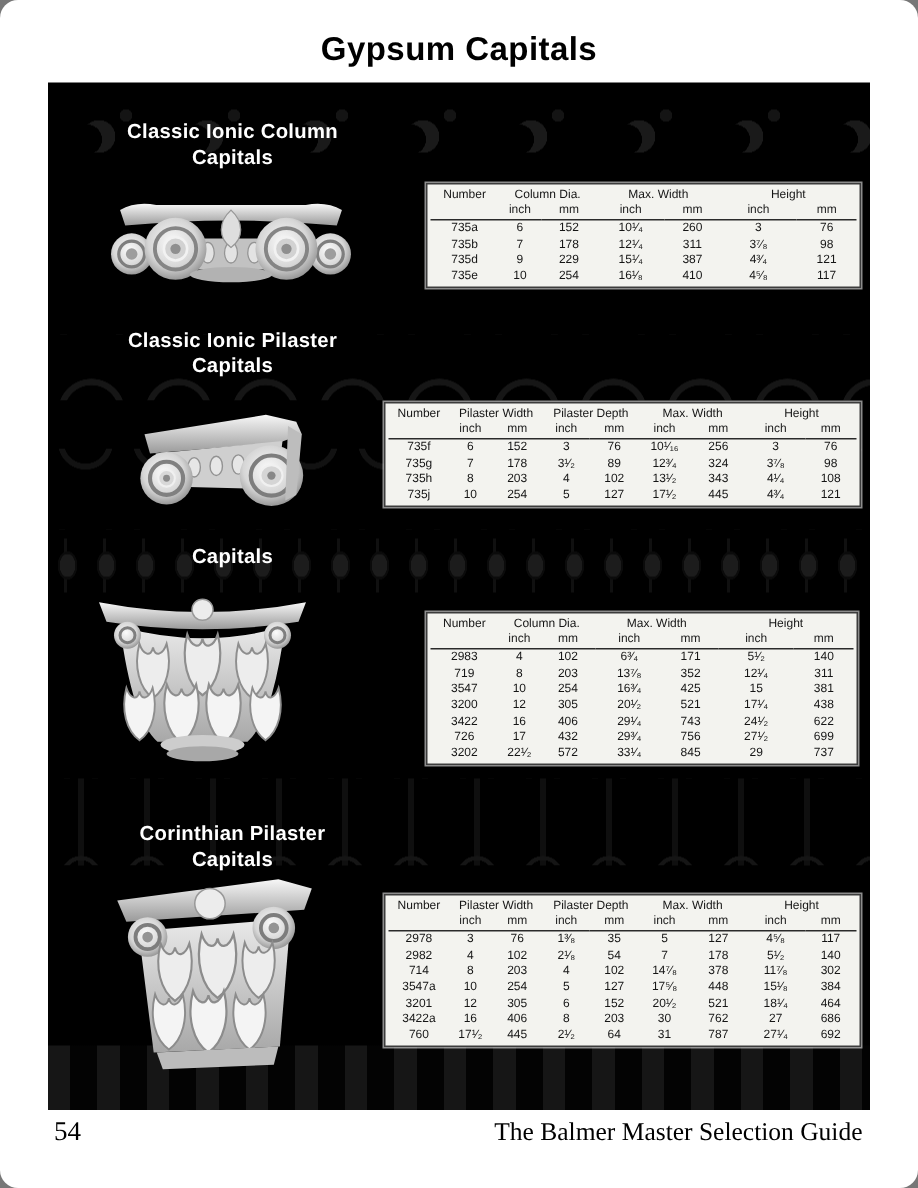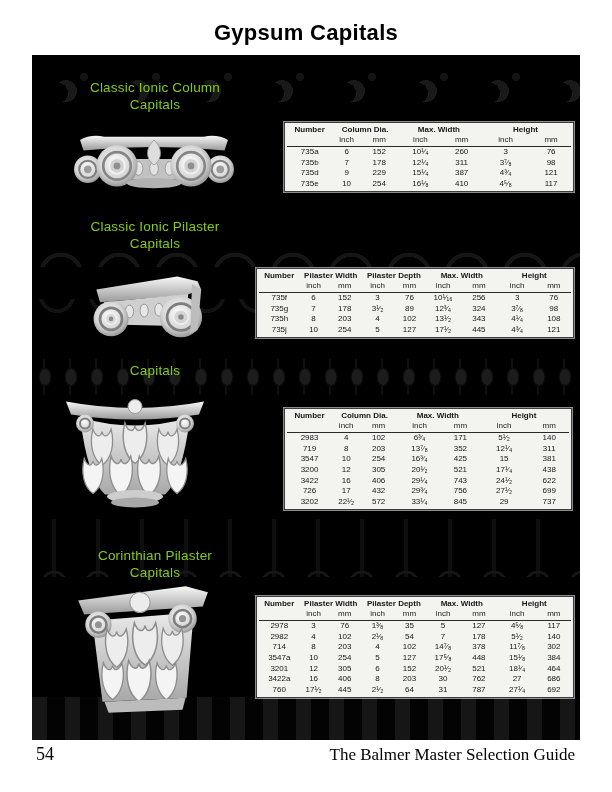--- a/index.html
+++ b/index.html
@@ -1,20 +1,21 @@
 <!DOCTYPE html>
 <html><head>
 <meta charset="utf-8">
 <style>
   * { box-sizing: border-box; margin: 0; padding: 0; }
   html,body { background:#777; }
   .page {
     position: relative; width: 612px; height: 792px; margin: 0 auto;
     background: #ffffff; overflow: hidden;
     font-family: "Liberation Sans", "DejaVu Sans", sans-serif;
+    border-radius: 12px;
   }
   .page-title {
     position: absolute; top: 20px; left: 0; width: 100%;
     text-align: center; font-size: 22px; font-weight: bold; color: #000;
     letter-spacing: 0.3px;
   }
   .content {
     position: absolute; left: 32px; top: 55px; width: 548px; height: 685px;
     background: #000; overflow: hidden;
   }
@@ -55,21 +56,21 @@
     background-size: 44px 58px, 44px 58px;
   }
   .band-dentils {
     top: 642px; height: 43px;
     background-image:
       repeating-linear-gradient(90deg, #161616 0 15px, #030303 15px 33px);
   }
   
   .sec-heading {
     position: absolute; width: 230px; left: 8px; text-align: center;
-    color: #84cc16; font-weight: normal; font-size: 13.5px; line-height: 17px;
+    color: #ffffff; font-weight: bold; font-size: 13.5px; line-height: 17px;
     letter-spacing: 0.2px;
   }
   .h1s { top: 24px; } .h2s { top: 163px; } .h3s { top: 307px; } .h4s { top: 492px; text-align: center; }
   
   .photo { position: absolute; }
   .ph1 { left: 36px; top: 60px;  width: 172px; height: 88px; }
   .ph2 { left: 40px; top: 205px; width: 148px; height: 92px; }
   .ph3 { left: 28px; top: 332px; width: 150px; height: 126px; }
   .ph4 { left: 34px; top: 518px; width: 152px; height: 148px; }
   
@@ -80,21 +81,21 @@
     padding: 1px 2px 2px 2px;
   }
   .dt1 { left: 252px; top: 67px;  width: 290px; }
   .dt2 { left: 224px; top: 213px; width: 318px; }
   .dt3 { left: 252px; top: 353px; width: 288px; }
   .dt4 { left: 224px; top: 541px; width: 318px; }
   .data-table table {
     width: 100%; border-collapse: collapse; table-layout: fixed;
     font-size: 8px; line-height: 1.2; color: #151515;
   }
-  .data-table th { font-weight: bold; text-align: center; padding: 1px 0 0 0; white-space: nowrap; }
+  .data-table th { font-weight: normal; text-align: center; padding: 1px 0 0 0; white-space: nowrap; }
   .data-table td { text-align: center; padding: 0.5px 0; white-space: nowrap; }
   .data-table tr.units td { border-bottom: 1.5px solid #2a2a2a; padding-bottom: 1px; color: #222; }
   .tbl7 col.c0{width:16%} .tbl7 col.c1{width:10%} .tbl7 col.c2{width:13%}
   .tbl7 col.c3{width:16%} .tbl7 col.c4{width:13%} .tbl7 col.c5{width:18%} .tbl7 col.c6{width:14%}
   .tbl9 col.c0{width:13%} .tbl9 col.c1{width:9%}  .tbl9 col.c2{width:11%}
   .tbl9 col.c3{width:10%} .tbl9 col.c4{width:10.5%} .tbl9 col.c5{width:11%}
   .tbl9 col.c6{width:12%} .tbl9 col.c7{width:12.5%} .tbl9 col.c8{width:11%}
   
   .footer {
     position: absolute; left: 36px; right: 37px; top: 744px; height: 26px;

